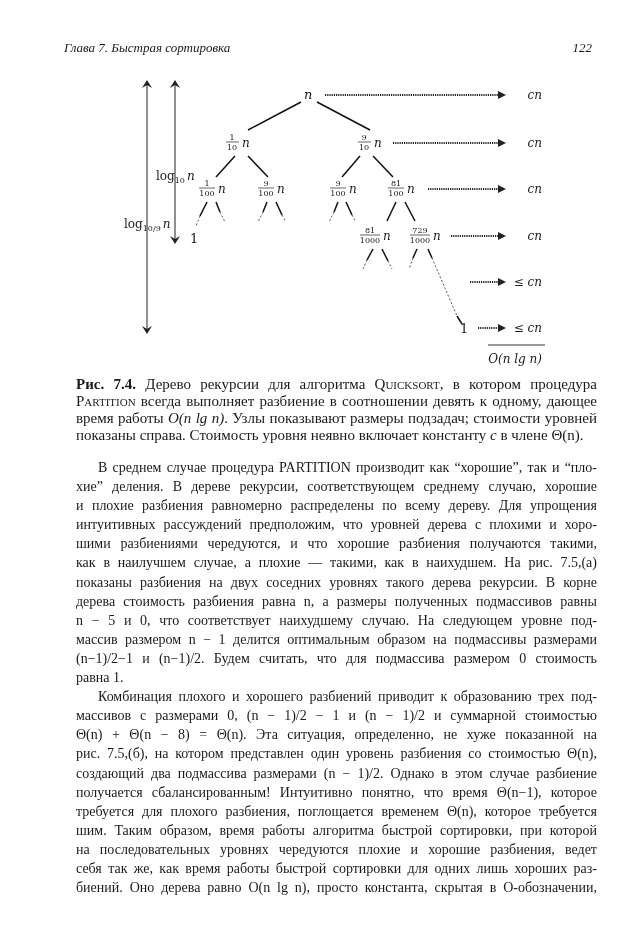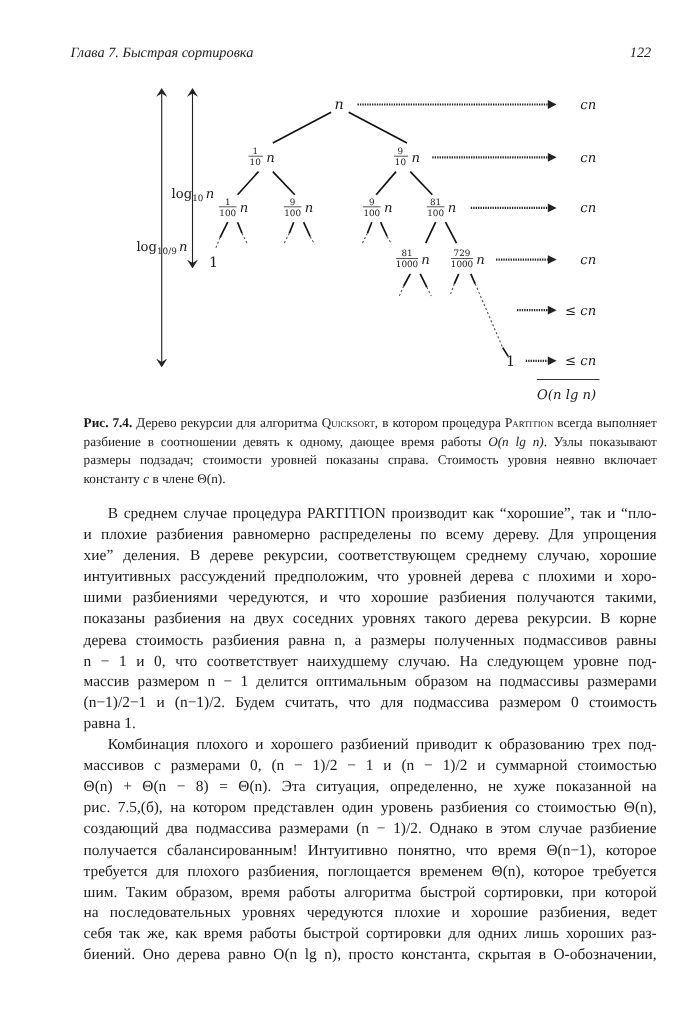--- a/index.html
+++ b/index.html
@@ -4,21 +4,21 @@
 <style>
   html, body { margin: 0; padding: 0; background: #ffffff; }
   body { width: 633px; height: 935px; position: relative; overflow: hidden; color: #1a1a1a; font-family: "Liberation Serif", "DejaVu Serif", serif; }
   .page { position: absolute; left: 0; top: 0; width: 501px; height: 935px; margin-left: 20px; }
   .running-head { position: absolute; top: 40px; left: 44px; width: 528px; font-style: italic; font-size: 13px; }
   .running-head .title { position: absolute; left: 0; top: 0; }
   .running-head .pagenum { position: absolute; right: 0; top: 0; }
   .figure { position: absolute; left: 0; top: 80px; width: 633px; height: 290px; }
   .figure svg { position: absolute; left: 0; top: 0; }
   .math { font-family: "DejaVu Serif", "Liberation Serif", serif; }
-  .caption { position: absolute; left: 56px; top: 376px; width: 521px; font-size: 12px; line-height: 17px; text-align: justify; }
+  .caption { position: absolute; left: 56px; top: 376px; width: 521px; font-size: 15px; line-height: 17px; text-align: justify; }
   .caption b { font-weight: bold; }
   .sc { font-variant: small-caps; }
   .body-text { position: absolute; left: 56px; top: 458px; width: 521px; font-size: 14px; line-height: 19.1px; text-align: justify; }
   .body-text .line { display: block; text-align: justify; text-align-last: justify; white-space: nowrap; }
   .body-text .line.last { text-align-last: left; }
   .i { font-style: italic; }
 </style>
 </head>
 <body>
 
@@ -167,27 +167,28 @@
     </svg>
   </div>
 
   <div class="caption">
     <b>Рис. 7.4.</b><span> Дерево рекурсии для алгоритма </span><span class="sc">Quicksort</span><span>, в котором процедура </span><span class="sc">Partition</span><span> всегда выполняет разбиение в соотношении девять к одному, дающее время работы </span><span class="i">O(n lg n)</span><span>. Узлы показывают размеры подзадач; стоимости уровней показаны справа. Стоимость уровня неявно включает константу </span><span class="i">c</span><span> в члене </span><span>Θ(n)</span><span>.</span>
   </div>
 
   <div class="body-text">
     <div>
       <span class="line" style="text-indent:22px">В среднем случае процедура PARTITION производит как “хорошие”, так и “пло-</span>
+      <span class="line">хие” деления. В дереве рекурсии, соответствующем среднему случаю, хорошие</span>
       <span class="line">и плохие разбиения равномерно распределены по всему дереву. Для упрощения</span>
-      <span class="line">хие” деления. В дереве рекурсии, соответствующем среднему случаю, хорошие</span>
       <span class="line">интуитивных рассуждений предположим, что уровней дерева с плохими и хоро-</span>
       <span class="line">шими разбиениями чередуются, и что хорошие разбиения получаются такими,</span>
+      <span class="line">как в наилучшем случае, а плохие — такими, как в наихудшем. На рис. 7.5,(а)</span>
       <span class="line">показаны разбиения на двух соседних уровнях такого дерева рекурсии. В корне</span>
       <span class="line">дерева стоимость разбиения равна n, а размеры полученных подмассивов равны</span>
-      <span class="line">n − 1 и 0, что соответствует наихудшему случаю. На следующем уровне под-</span>
+      <span class="line">n − 5 и 0, что соответствует наихудшему случаю. На следующем уровне под-</span>
       <span class="line">массив размером n − 1 делится оптимальным образом на подмассивы размерами</span>
       <span class="line">(n−1)/2−1 и (n−1)/2. Будем считать, что для подмассива размером 0 стоимость</span>
       <span class="line last">равна 1.</span>
     </div>
     <div>
       <span class="line" style="text-indent:22px">Комбинация плохого и хорошего разбиений приводит к образованию трех под-</span>
       <span class="line">массивов с размерами 0, (n − 1)/2 − 1 и (n − 1)/2 и суммарной стоимостью</span>
       <span class="line">Θ(n) + Θ(n − 8) = Θ(n). Эта ситуация, определенно, не хуже показанной на</span>
       <span class="line">рис. 7.5,(б), на котором представлен один уровень разбиения со стоимостью Θ(n),</span>
       <span class="line">создающий два подмассива размерами (n − 1)/2. Однако в этом случае разбиение</span>

